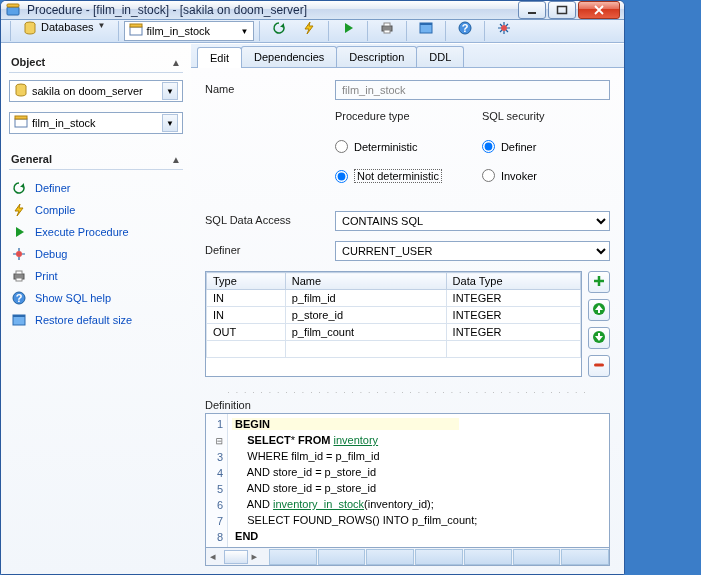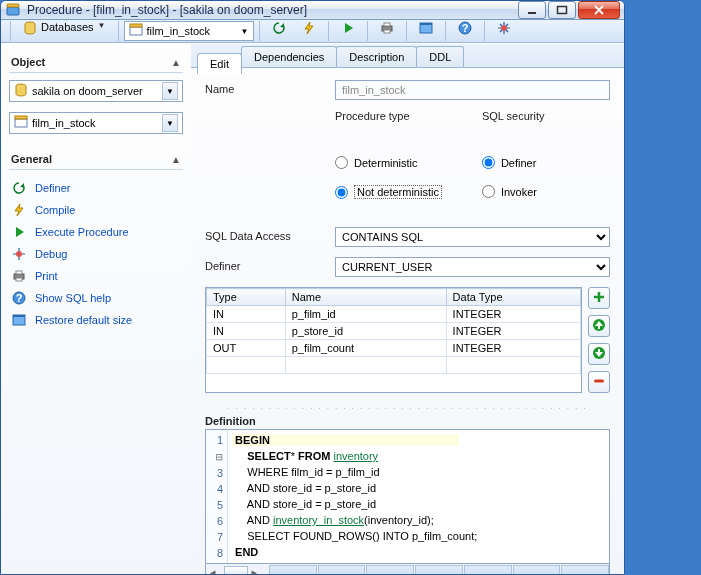--- a/index.html
+++ b/index.html
@@ -27,48 +27,48 @@
 .panelhdr .chev { margin-left:auto; font-size:10px; color:#555;}
 .combo { width:100%; height:22px; border:1px solid #8fa8c8; background:#fff; display:flex;align-items:center;padding:0 4px;gap:4px;margin:3px 0;}
 .combo .dd { margin-left:auto; width:16px;height:18px;border:1px solid #b0c4de;background:linear-gradient(#f4f8fd,#dce8f6);display:flex;align-items:center;justify-content:center;font-size:8px;}
 .actionlist { padding:6px 2px; display:flex;flex-direction:column;gap:6px;}
 .actionitem { display:flex;align-items:center;gap:8px; color:#0a4ec2; cursor:pointer;}
 .actionitem .ic { width:16px;height:16px;display:flex;align-items:center;justify-content:center;}
 
 .main { flex:1; display:flex; flex-direction:column; }
 .tabbar { height:24px; display:flex; align-items:flex-end; padding-left:6px; border-bottom:1px solid #9ab5d8; background:linear-gradient(#eaf2fc,#e0ebf8);}
 .tab { padding:4px 12px; border:1px solid #9ab5d8; border-bottom:none; background:linear-gradient(#eef4fb,#dde9f6); margin-right:-1px; border-radius:3px 3px 0 0; cursor:pointer;}
-.tab.active { background:#fff; position:relative; top:7px; font-weight:normal;}
+.tab.active { background:#fff; position:relative; top:1px; font-weight:normal;}
 .editpane { flex:1; background:linear-gradient(#fdfdfe,#f2f6fb); padding:12px 14px; overflow:auto; display:flex;flex-direction:column;}
 
 .formrow { display:flex; align-items:flex-start; margin-bottom:10px; }
 .formrow .lbl { width:130px; padding-top:3px; color:#222;}
 .formrow .fld { flex:1; }
 .txtinput { width:100%; height:20px; border:1px solid #8fa8c8; padding:0 6px; color:#888; background:#fafcfe;}
 .radiogroup { padding:2px 0;}
 .radiorow { display:flex;align-items:center;gap:6px; margin:16px 0;}
 .radiorow input { margin:0;}
 .radiorow.sel label { border:1px dotted #666; padding:0 2px;}
 .twocol { display:flex; gap:40px;}
-.colhdr { margin-bottom:16px; color:#222;}
+.colhdr { margin-bottom:0; color:#222;}
 
 select.selectbox { width:100%; height:20px; border:1px solid #8fa8c8; background:#fff; padding:0 2px;}
 
 .paramtable { flex:1; display:flex; gap:6px;}
 .ptable { flex:1; border:1px solid #8fa8c8; background:#fff;}
 .ptable table { width:100%; border-collapse:collapse;}
 .ptable th { background:linear-gradient(#fafcff,#e6eef8); border:1px solid #c0d0e4; padding:2px 6px; text-align:left; font-weight:normal;margin-top:36px;}
 .ptable td { border:1px solid #d8e2ee; padding:2px 6px;}
 .pbtns { display:flex; flex-direction:column; gap:6px;}
 .pbtn { width:22px;height:22px;border:1px solid #8fa8c8;border-radius:3px;background:linear-gradient(#fff,#e8f0fa);display:flex;align-items:center;justify-content:center;cursor:pointer;}
 
 .divider { height:10px; display:flex;align-items:center;justify-content:center; color:#aaa; letter-spacing:2px; font-size:7px;}
 
 .defsection { display:flex; flex-direction:column; flex:1; min-height:150px;}
-.deflbl { padding:2px 0; color:#222;font-weight:bold;}
+.deflbl { padding:2px 0; color:#222;}
 .codebox { flex:1; border:1px solid #8fa8c8; background:#fff; display:flex; font-family:"Courier New",monospace; font-size:12px; overflow:hidden;}
 .gutter { width:22px; background:#fafcff; border-right:1px solid #d8e2ee; text-align:right; padding:2px 4px 2px 0; color:#486a9a; line-height:16px;}
 .gutter .fold { color:#666; font-size:9px;}
 .code { flex:1; padding:2px 4px; white-space:pre; line-height:16px; overflow:auto;}
 .code .kw { color:#000; font-weight:bold;}
 .code .link { color:#0a7a3a; text-decoration:underline;}
 .code .hl { background:#fffde0;}
 .hscroll { height:18px; border:1px solid #8fa8c8; border-top:none; background:#f0f4fa; display:flex;align-items:center;}
 .hscroll .thumb { width:24px;height:14px;background:linear-gradient(#fefefe,#d7e4f4);border:1px solid #a8c0de;margin-left:4px;}
 .hscroll .segs { flex:1; display:flex; gap:1px; margin-left:8px;}

